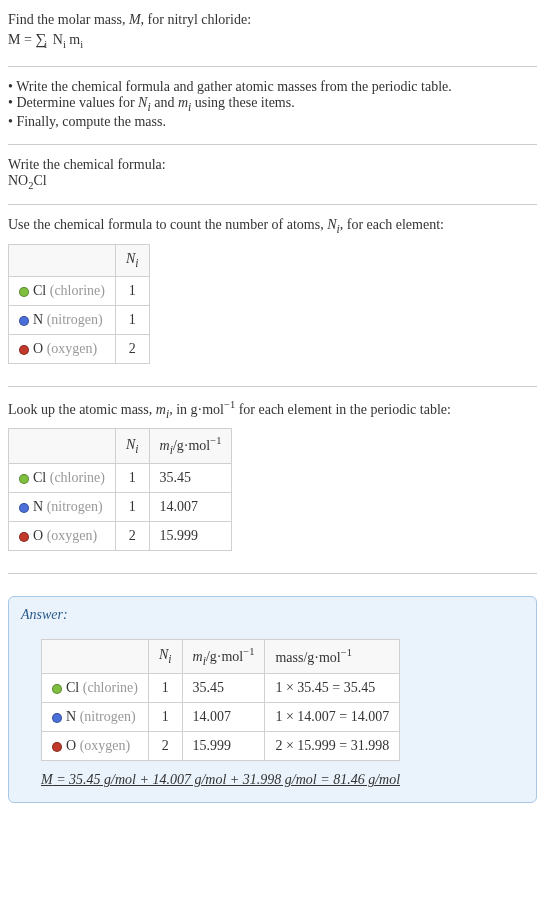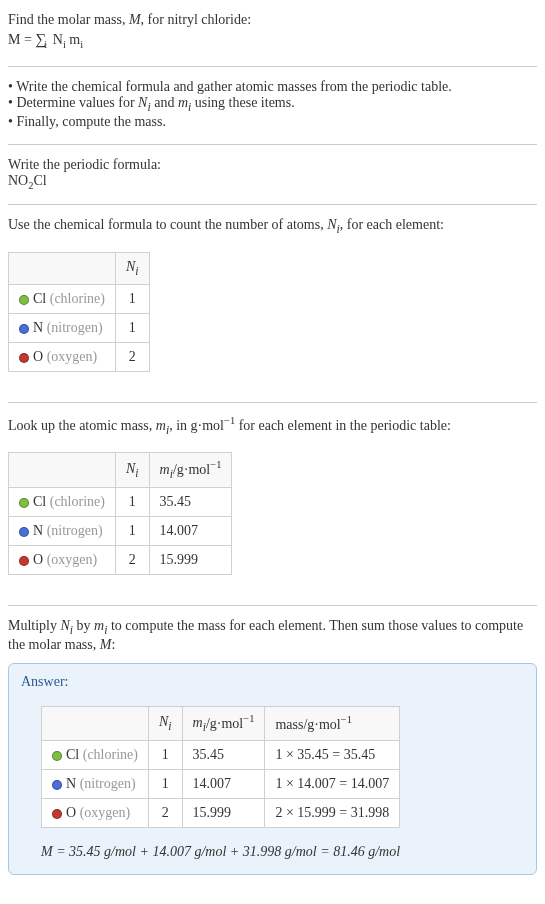--- a/index.html
+++ b/index.html
@@ -27,21 +27,21 @@
       padding: 2px 0;
     }
     .formula sub {
       font-size: 0.75em;
     }
     .chem sub {
       font-size: 0.75em;
     }
     table {
       border-collapse: collapse;
-      margin: 16px 0;
+      margin: 8px 0;
       padding-left: 24px;
     }
     th, td {
       border: 1px solid #d0d0d0;
       padding: 6px 10px;
       text-align: left;
       font-weight: normal;
     }
     th {
       background: #f8f8f8;
@@ -71,29 +71,31 @@
     .answer-box {
       border: 1px solid #a7c7e7;
       background: #eaf3fb;
       border-radius: 6px;
       padding: 10px 12px 14px 12px;
       margin-top: 10px;
     }
     .answer-box .label {
       color: #2a5a8a;
       margin-bottom: 16px;
+      font-style: italic;
     }
     .answer-box table {
       margin-left: 20px;
       background: #fff;
     }
     .answer-box .final {
       font-style: italic;
       margin-left: 20px;
       margin-top: 11px;
+      text-decoration: underline;
     }
     sup {
       font-size: 0.75em;
     }
   </style>
 </head>
 <body>
 
 <div class="section">
   <span>Find the molar mass, </span><i>M</i><span>, for nitryl chloride:</span>
@@ -108,21 +110,21 @@
   <div>• Write the chemical formula and gather atomic masses from the periodic table.</div>
   <div>
     <span>• Determine values for </span><i>N<sub>i</sub></i><span> and </span><i>m<sub>i</sub></i><span> using these items.</span>
   </div>
   <div>• Finally, compute the mass.</div>
 </div>
 
 <hr>
 
 <div class="section">
-  <div>Write the periodic formula:</div>
+  <div>Write the chemical formula:</div>
   <div class="chem">NO<sub>2</sub>Cl</div>
 </div>
 
 <hr>
 
 <div class="section">
   <div>
     <span>Use the chemical formula to count the number of atoms, </span><i>N<sub>i</sub></i><span>, for each element:</span>
   </div>
   <table>
@@ -175,23 +177,20 @@
       <td class="num">2</td>
       <td>15.999</td>
     </tr>
   </tbody>
     </table>
 </div>
 
 <hr>
 
 <div class="section">
-  <div>
-    <span>Multiply </span><i>N<sub>i</sub></i><span> by </span><i>m<sub>i</sub></i><span> to compute the mass for each element. Then sum those values to compute the molar mass, </span><i>M</i><span>:</span>
-  </div>
 
   <div class="answer-box">
     <div class="label">Answer:</div>
     <table>
       <tbody>
           <tr>
         <th></th>
         <th><i>N<sub>i</sub></i></th>
         <th><i>m<sub>i</sub></i>/g·mol<sup>−1</sup></th>
         <th><span>mass/g·mol</span><sup>−1</sup></th>

